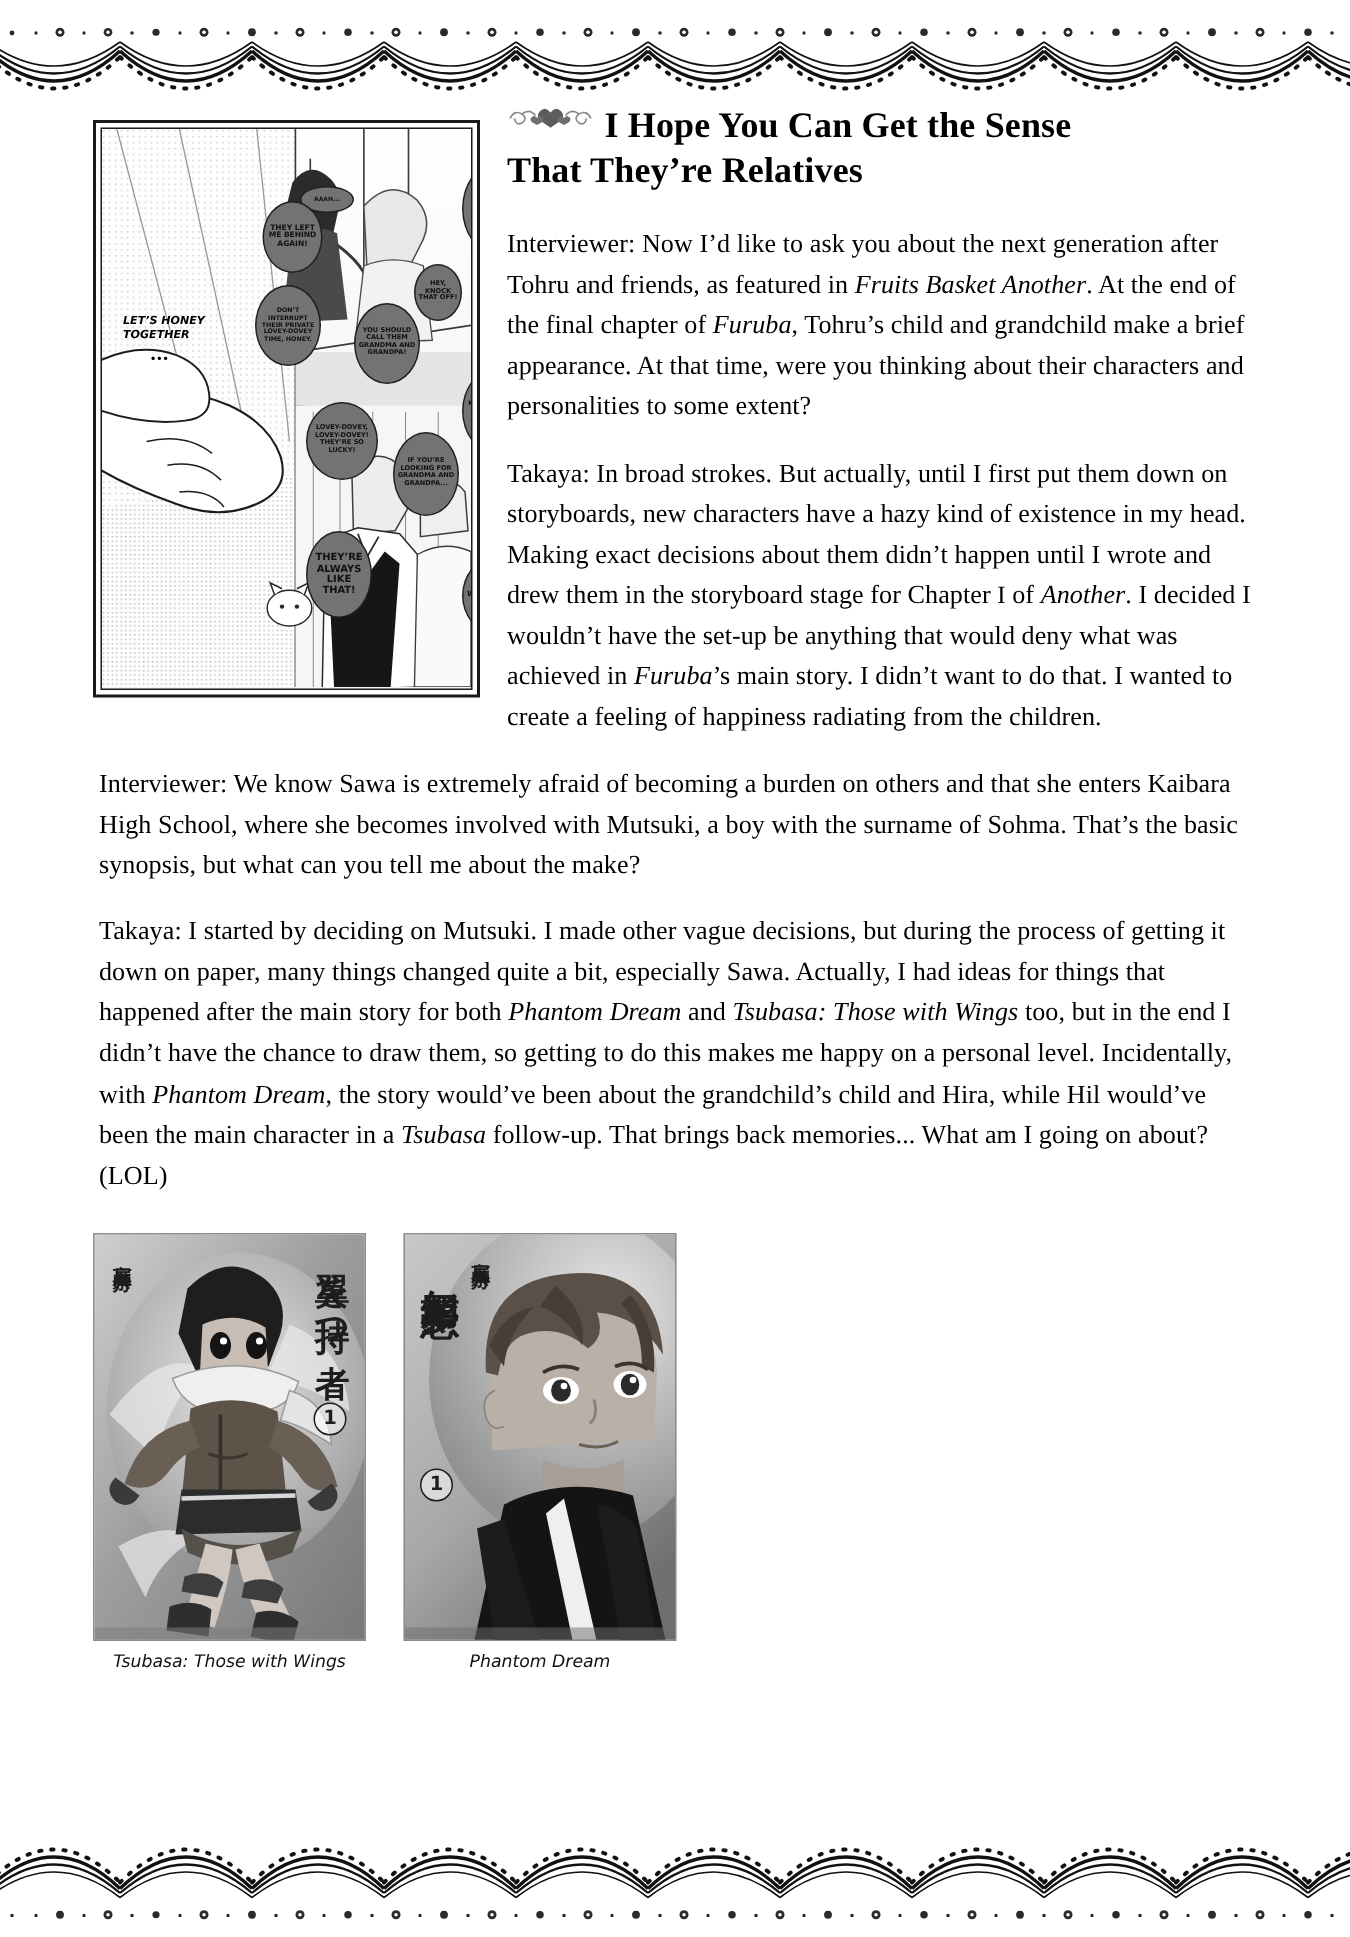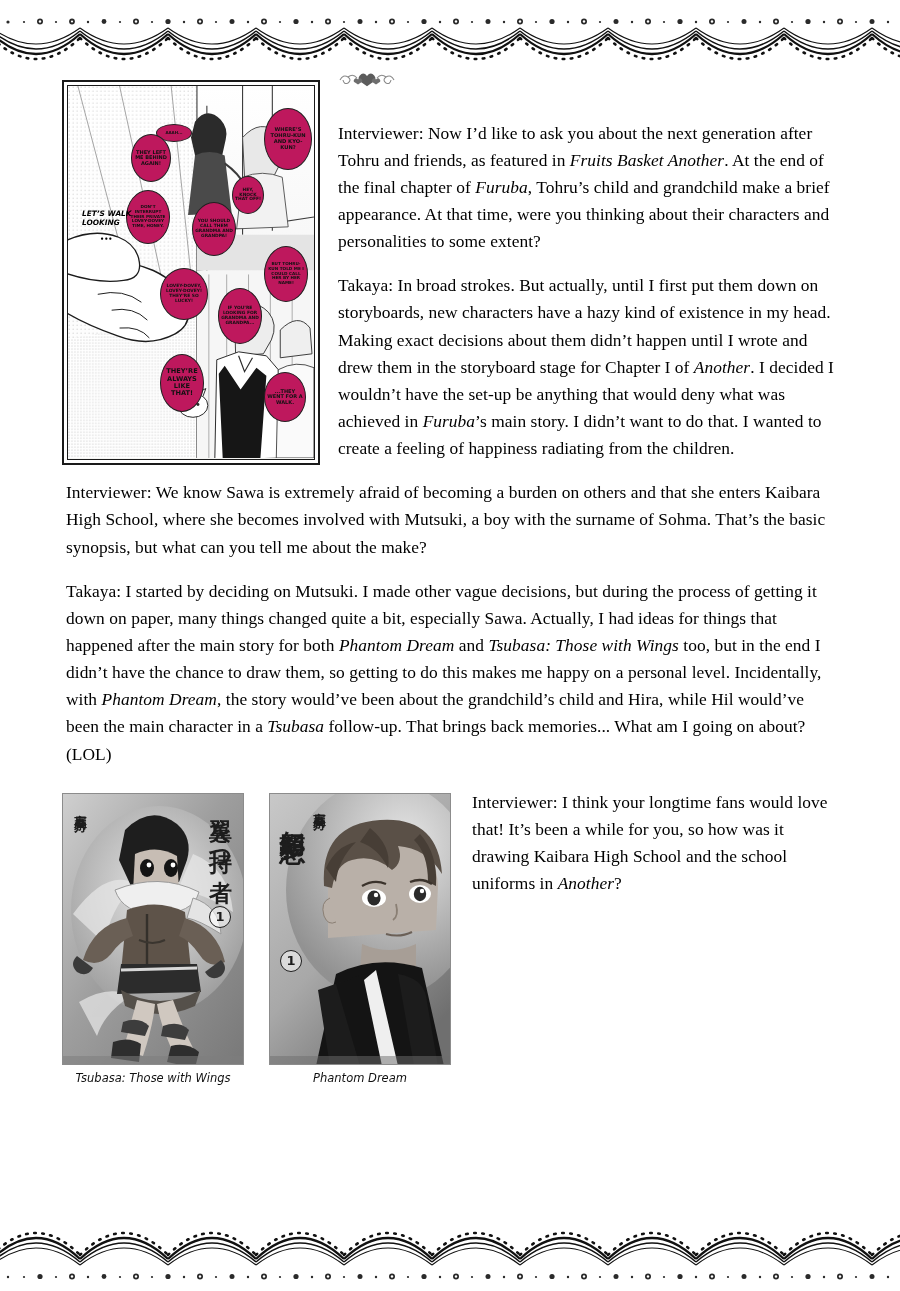--- a/index.html
+++ b/index.html
@@ -63,34 +63,35 @@
     box-sizing: border-box;
     overflow: hidden;
     background: #f4f4f2;
   }
   .manga-art {
     position: absolute;
     left: 0; top: 0; right: 0; bottom: 0;
   }
   .bubble {
     position: absolute;
-    background: #be185d;
+    background: #737373;
     border: 1px solid #202020;
     border-radius: 50%;
     display: flex;
     align-items: center;
     justify-content: center;
     text-align: center;
     font-family: "DejaVu Sans", sans-serif;
     font-weight: bold;
     color: #111;
     line-height: 1.12;
     padding: 2px;
     box-sizing: border-box;
     overflow: hidden;
+    margin-left: 44px;
   }
   .caption-box {
     position: absolute;
     font-family: "DejaVu Sans", sans-serif;
     font-weight: bold;
     font-style: italic;
     color: #000;
     line-height: 1.15;
     text-align: left;
   }
@@ -414,40 +415,41 @@
           <div class="bubble" style="left: 63px; top: 48px; width: 40px; height: 48px; font-size: 5px;">THEY LEFT ME BEHIND AGAIN!</div>
           <div class="bubble" style="left: 196px; top: 22px; width: 48px; height: 62px; font-size: 5.2px;">WHERE’S TOHRU-KUN AND KYO-KUN?</div>
           <div class="bubble" style="left: 164px; top: 90px; width: 32px; height: 38px; font-size: 4.4px;">HEY, KNOCK THAT OFF!</div>
           <div class="bubble" style="left: 58px; top: 104px; width: 44px; height: 54px; font-size: 4.2px;">DON’T INTERRUPT THEIR PRIVATE LOVEY-DOVEY TIME, HONEY.</div>
           <div class="bubble" style="left: 124px; top: 116px; width: 44px; height: 54px; font-size: 4.4px;">YOU SHOULD CALL THEM GRANDMA AND GRANDPA!</div>
           <div class="bubble" style="left: 196px; top: 160px; width: 44px; height: 56px; font-size: 4.2px;">BUT TOHRU-KUN TOLD ME I COULD CALL HER BY HER NAME!</div>
           <div class="bubble" style="left: 92px; top: 182px; width: 48px; height: 52px; font-size: 4.4px;">LOVEY-DOVEY, LOVEY-DOVEY! THEY’RE SO LUCKY!</div>
           <div class="bubble" style="left: 150px; top: 202px; width: 44px; height: 56px; font-size: 4.4px;">IF YOU’RE LOOKING FOR GRANDMA AND GRANDPA...</div>
           <div class="bubble" style="left: 92px; top: 268px; width: 44px; height: 58px; font-size: 6.6px;">THEY’RE ALWAYS LIKE THAT!</div>
           <div class="bubble" style="left: 196px; top: 286px; width: 42px; height: 50px; font-size: 5px;">...THEY WENT FOR A WALK.</div>
-          <div class="caption-box" style="left: 14px; top: 124px; width: 64px; font-size: 7.4px;">LET’S WALK LOOKING</div>
+          <div class="caption-box" style="left: 14px; top: 124px; width: 64px; font-size: 7.4px;">LET’S HONEY TOGETHER</div>
           <div class="caption-box" style="left: 32px; top: 150px; width: 30px; font-size: 6.5px;">•••</div>
         </div>
     </div>
   </div>
 
   <h1 class="headline">
     <span class="ornament">
       <svg width="58" height="17" viewBox="0 0 58 17" xmlns="http://www.w3.org/2000/svg">
         <g fill="none" stroke="#8a8a8a" stroke-width="1.1">
           <path d="M2 9 q3 -6 8 -3 q4 3 0 6 q-4 2 -5 -3"></path>
           <path d="M10 6 q5 -4 9 1"></path>
           <path d="M56 9 q-3 -6 -8 -3 q-4 3 0 6 q4 2 5 -3"></path>
           <path d="M48 6 q-5 -4 -9 1"></path>
         </g>
         <path d="M29 5 q-3.6 -4.6 -7.2 -0.6 q-3 3.4 1.2 6.6 L29 15.2 l6 -4.2 q4.2 -3.2 1.2 -6.6 Q32.6 0.4 29 5 Z" fill="#5c5c5c"></path>
         <path d="M20 8.6 q-2 -2.4 -3.8 -0.2 q-1.4 1.8 0.8 3.2 L20 13.4 l3 -1.8 q2.2 -1.4 0.8 -3.2 Q22 6.2 20 8.6 Z" fill="#6e6e6e"></path>
         <path d="M38 8.6 q-2 -2.4 -3.8 -0.2 q-1.4 1.8 0.8 3.2 L38 13.4 l3 -1.8 q2.2 -1.4 0.8 -3.2 Q40 6.2 38 8.6 Z" fill="#6e6e6e"></path>
       </svg>
-    </span><br>
+    </span><span>I Hope You Can Get the Sense</span><br>
+    <span>That They’re Relatives</span>
   </h1>
 
   <p class="body"><span>Interviewer: Now I’d like to ask you about the next generation after Tohru and friends, as featured in </span><span class="ital">Fruits Basket Another</span><span>. At the end of the final chapter of </span><span class="ital">Furuba</span><span>, Tohru’s child and grandchild make a brief appearance. At that time, were you thinking about their characters and personalities to some extent?</span></p>
 
   <p class="body"><span>Takaya: In broad strokes. But actually, until I first put them down on storyboards, new characters have a hazy kind of existence in my head. Making exact decisions about them didn’t happen until I wrote and drew them in the storyboard stage for Chapter </span><span class="smallcap-i">I</span><span> of </span><span class="ital">Another</span><span>. I decided I wouldn’t have the set-up be anything that would deny what was achieved in </span><span class="ital">Furuba</span><span>’s main story. I didn’t want to do that. I wanted to create a feeling of happiness radiating from the children.</span></p>
 
   <p class="body">Interviewer: We know Sawa is extremely afraid of becoming a burden on others and that she enters Kaibara High School, where she becomes involved with Mutsuki, a boy with the surname of Sohma. That’s the basic synopsis, but what can you tell me about the make?</p>
 
   <p class="body"><span>Takaya: I started by deciding on Mutsuki. I made other vague decisions, but during the process of getting it down on paper, many things changed quite a bit, especially Sawa. Actually, I had ideas for things that happened after the main story for both </span><span class="ital">Phantom Dream</span><span> and </span><span class="ital">Tsubasa: Those with Wings</span><span> too, but in the end I didn’t have the chance to draw them, so getting to do this makes me happy on a personal level. Incidentally, with </span><span class="ital">Phantom Dream</span><span>, the story would’ve been about the grandchild’s child and Hira, while Hil would’ve been the main character in a </span><span class="ital">Tsubasa</span><span> follow-up. That brings back memories... What am I going on about? (LOL)</span></p>
 
@@ -570,21 +572,20 @@
           <div class="jp-vert" style="left:40px; top:8px; font-size:13px;">高屋奈月</div>
           <div class="vol-badge" style="left:10px; top:156px;">1</div>
         </div>
         <div class="cover-caption">Phantom Dream</div>
       </div>
 
     </div>
   </div>
 
   <div class="bottom-col">
-    <p class="body"><span>Interviewer: I think your longtime fans would love that! It’s been a while for you, so how was it drawing Kaibara High School and the school uniforms in </span><span class="ital">Another</span><span>?</span></p>
   </div>
 
 </div>
 
 <div class="border-bottom">
   <svg width="900" height="62" viewBox="0 0 900 62" xmlns="http://www.w3.org/2000/svg">
     <g fill="none" stroke="#111111">
       <g stroke-width="2.2">
         <path d="M -8 30 Q 36 -12 80 30"></path>
           <path d="M 80 30 Q 124 -12 168 30"></path>

